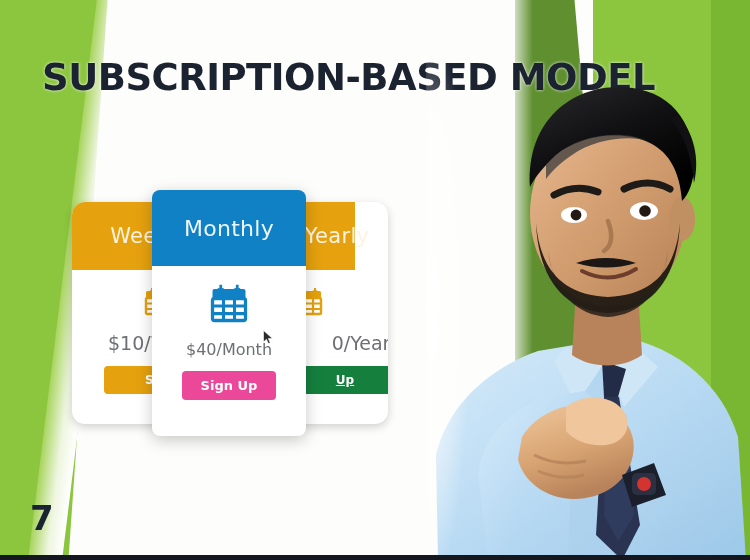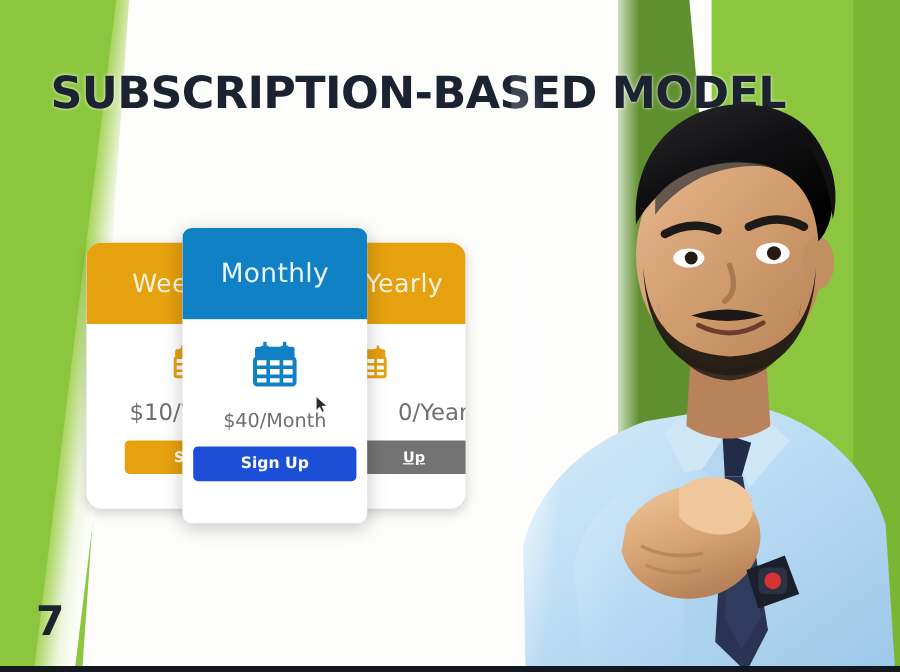--- a/index.html
+++ b/index.html
@@ -168,34 +168,35 @@
   }
   #card-weekly .card-head { background:#E5A10E; }
   #card-weekly .signup { background:#E5A10E; }
   #card-weekly .card-body { padding-left:2px; }
 
   
   #card-yearly {
     left:258px; top:202px;
     width:130px; height:222px;
     z-index:15;
+    align-items:center;
   }
   #card-yearly .card-head { background:#E5A10E; }
-  #card-yearly .signup { background:#737373;text-decoration:underline; }
+  #card-yearly .signup { background:#15803d;text-decoration:underline; }
 
   
   #card-monthly {
     left:152px; top:190px;
     width:154px; height:246px;
     z-index:20;
     border-radius:8px;
     box-shadow:0 4px 16px rgba(0,0,0,0.22);
   }
   #card-monthly .card-head { background:#1081C4; height:76px; font-size:22px; color:#eaf5fd; }
-  #card-monthly .signup { background:#1d4ed8; width:136px; font-size:13px; }
+  #card-monthly .signup { background:#ec4899; width:94px; font-size:13px; }
   #card-monthly .price { font-size:16px; }
 
   
   #card-weekly .card-head span { transform:translateX(12px); }
   #card-yearly .card-head span { transform:translateX(14px); }
   #card-yearly .price { transform:translateX(14px);margin-left:48px; }
   #card-yearly .signup { transform:translateX(22px); }
   #card-weekly .price  { transform:translateX(6px); }
   #card-weekly .signup { transform:translateX(22px); }
   #card-weekly .cal-icon { transform:translateX(20px); }

